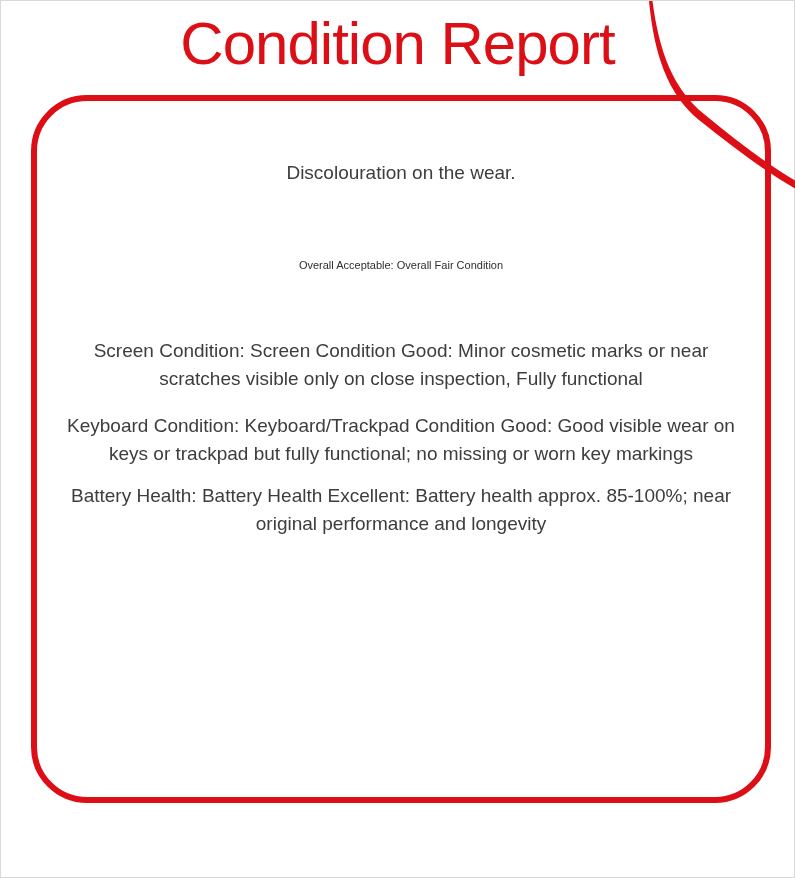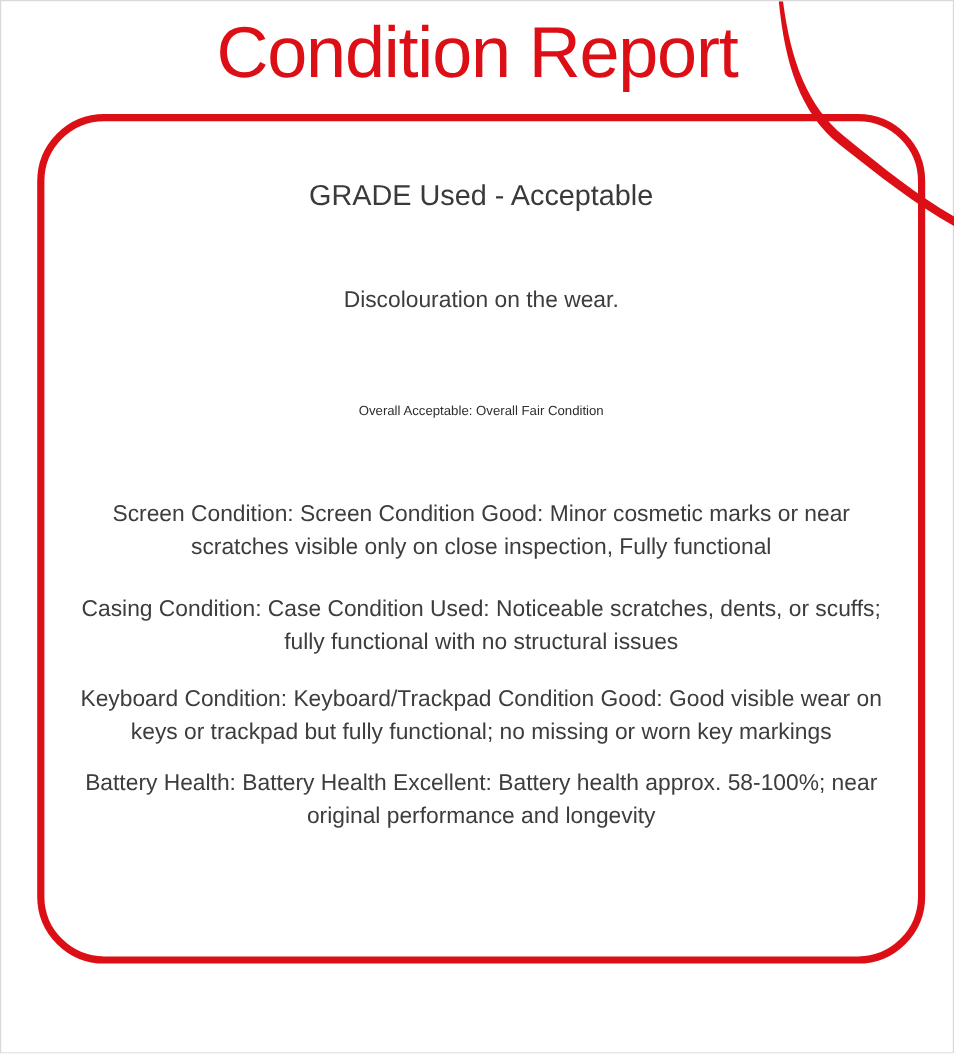--- a/index.html
+++ b/index.html
@@ -91,33 +91,31 @@
 </head>
 <body>
 
 <div class="page">
 
   <h1 class="report-title">Condition Report</h1>
 
   <div class="report-box">
     <div class="inner">
 
-      <div class="grade-line">GRADE Used - Acceptable</div>
 
       <div class="summary-line">Discolouration on the wear.</div>
 
       <div class="overall-line">Overall Acceptable: Overall Fair Condition</div>
 
       <p class="detail-para detail-screen">Screen Condition: Screen Condition Good: Minor cosmetic marks or near scratches visible only on close inspection, Fully functional</p>
 
-      <p class="detail-para detail-casing">Casing Condition: Case Condition Used: Noticeable scratches, dents, or scuffs; fully functional with no structural issues</p>
 
       <p class="detail-para detail-keyboard">Keyboard Condition: Keyboard/Trackpad Condition Good: Good visible wear on keys or trackpad but fully functional; no missing or worn key markings</p>
 
-      <p class="detail-para detail-battery">Battery Health: Battery Health Excellent: Battery health approx. 58-100%; near original performance and longevity</p>
+      <p class="detail-para detail-battery">Battery Health: Battery Health Excellent: Battery health approx. 85-100%; near original performance and longevity</p>
 
     </div>
   </div>
 
   <svg class="swoosh-svg" viewBox="0 0 795 878" xmlns="http://www.w3.org/2000/svg">
     <path class="swoosh-path" d="M 651.5,0
              C 658,50 672,88 703,113
              C 735,139 765,163 795,180
              L 795,188
              C 763,170 732,146 698,119

